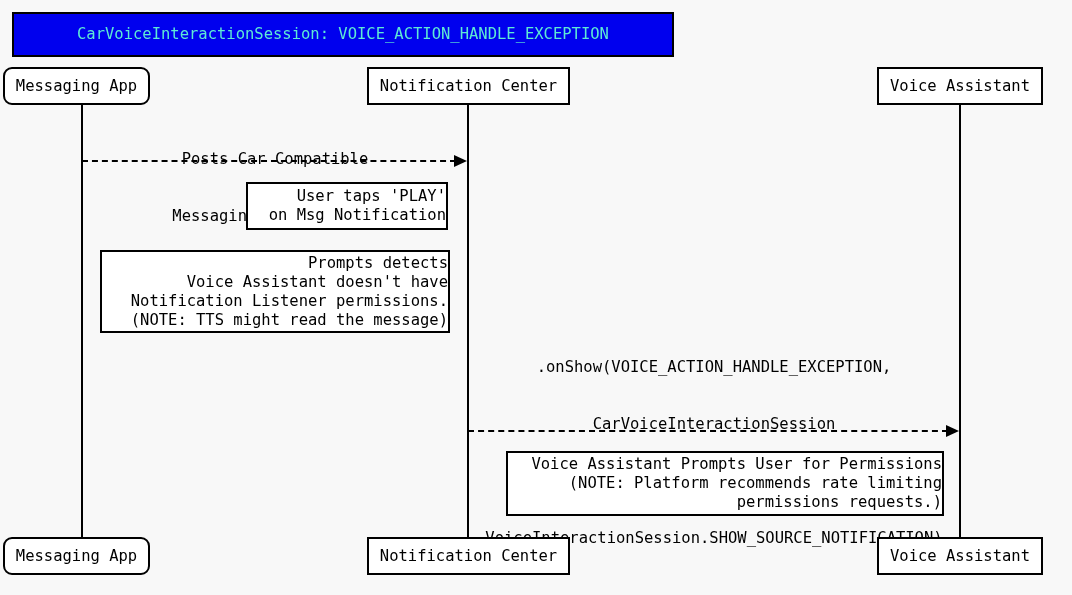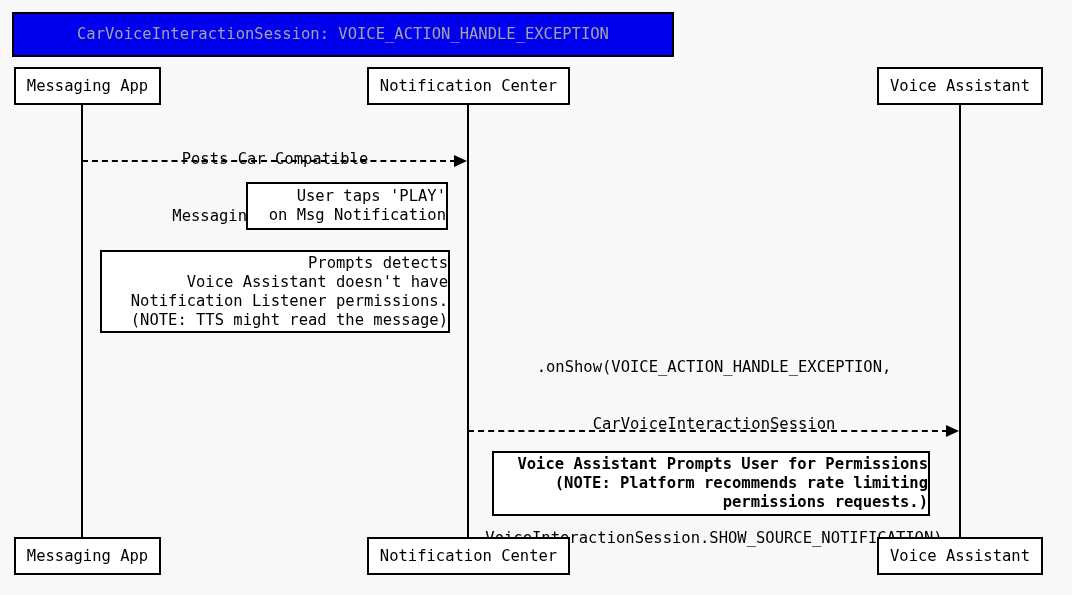--- a/index.html
+++ b/index.html
@@ -17,39 +17,39 @@
     line-height: 19px;
     color: #000000;
     overflow: hidden;
   }
   .title-banner {
     position: absolute;
     left: 12px; top: 12px;
     width: 658px; height: 41px;
     background: #0000EE;
     border: 2px solid #000000;
-    color: #a3a3a3;
+    color: #5eead4;
     text-align: center;
     display: flex;
     flex-direction: column;
     justify-content: center;
   }
   .actor-box {
     position: absolute;
     height: 34px;
     background: #FFFFFF;
     border: 2px solid #000000;
     display: flex;
     align-items: center;
     justify-content: center;
     white-space: nowrap;
   }
   .actor-top { top: 67px; }
   .actor-bottom { top: 537px; }
-  .actor-ma { left: 14px;   width: 143px; }
+  .actor-ma { left: 3px;   width: 143px; border-radius: 9px; }
   .actor-nc { left: 367px; width: 199px; }
   .actor-va { left: 877px; width: 162px; }
   .lifeline {
     position: absolute;
     top: 105px;
     height: 432px;
     width: 2px;
     background: #000000;
   }
   .ll-ma { left: 81px; }
@@ -83,21 +83,21 @@
     background: #FFFFFF;
     border: 2px solid #000000;
     text-align: right;
     display: flex;
     flex-direction: column;
     justify-content: center;
     white-space: pre;
   }
   .note-a { left: 246px; top: 182px; width: 198px; height: 44px; }
   .note-b { left: 100px; top: 250px; width: 346px; height: 79px; }
-  .note-c { left: 492px; top: 451px; width: 434px; height: 61px; font-weight: bold; }
+  .note-c { left: 506px; top: 451px; width: 434px; height: 61px; }
   .line { display: block; }
 </style>
 </head>
 <body>
 
 <div class="canvas">
 
   <div class="title-banner">
     <span class="line">CarVoiceInteractionSession: VOICE_ACTION_HANDLE_EXCEPTION</span>
   </div>

